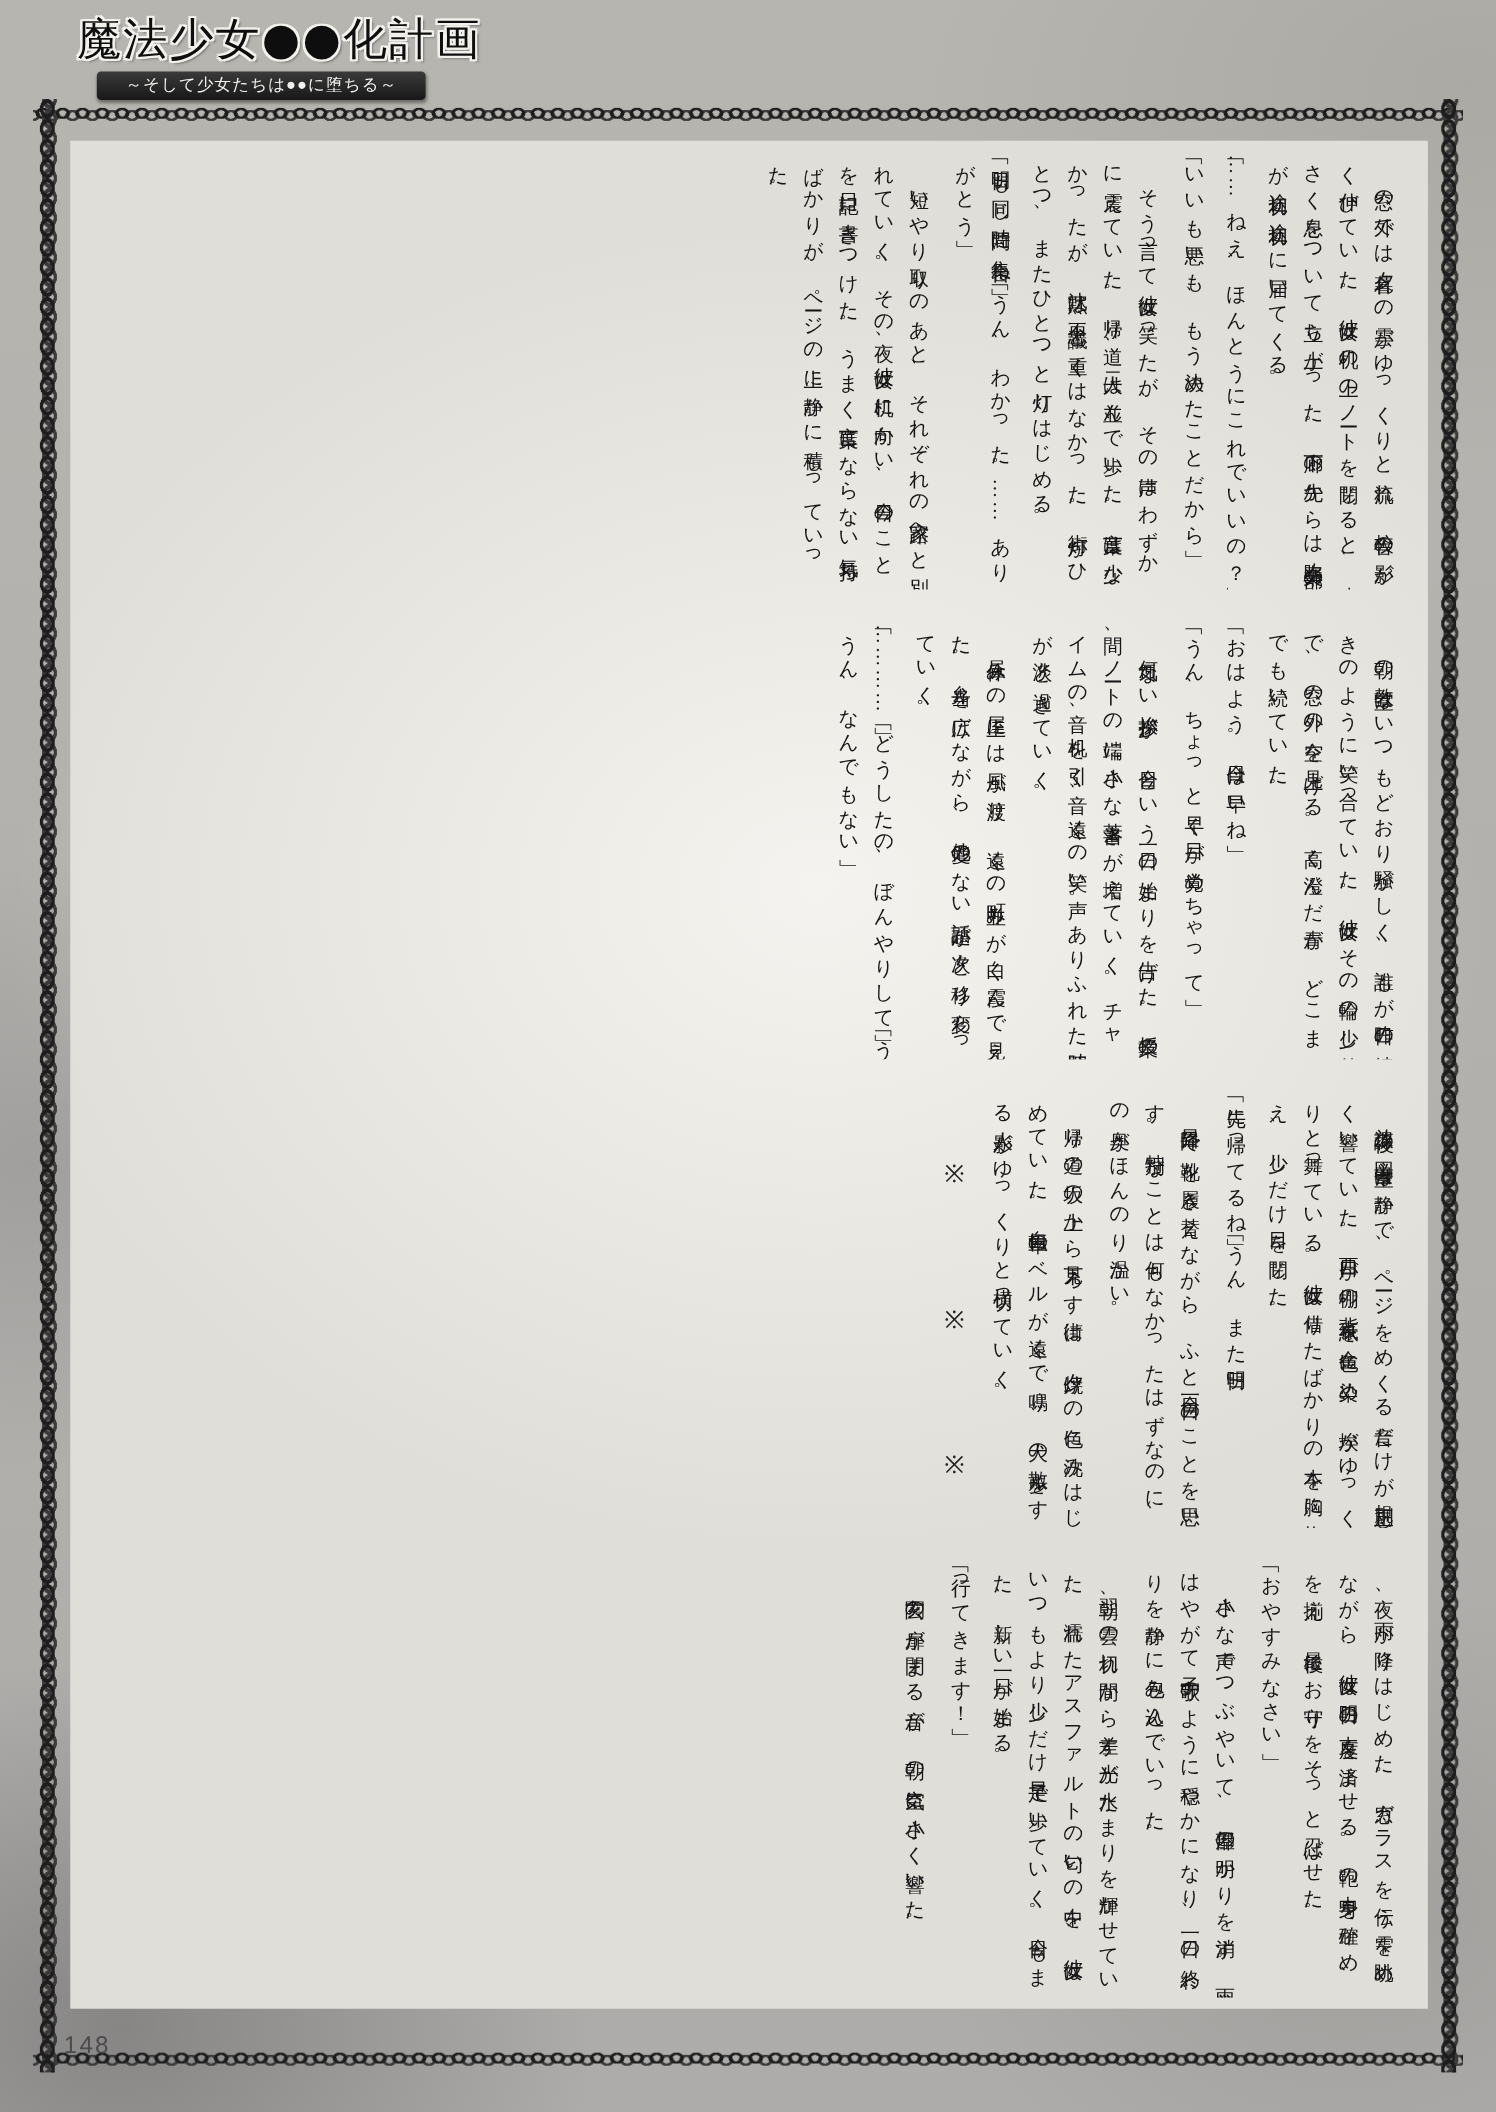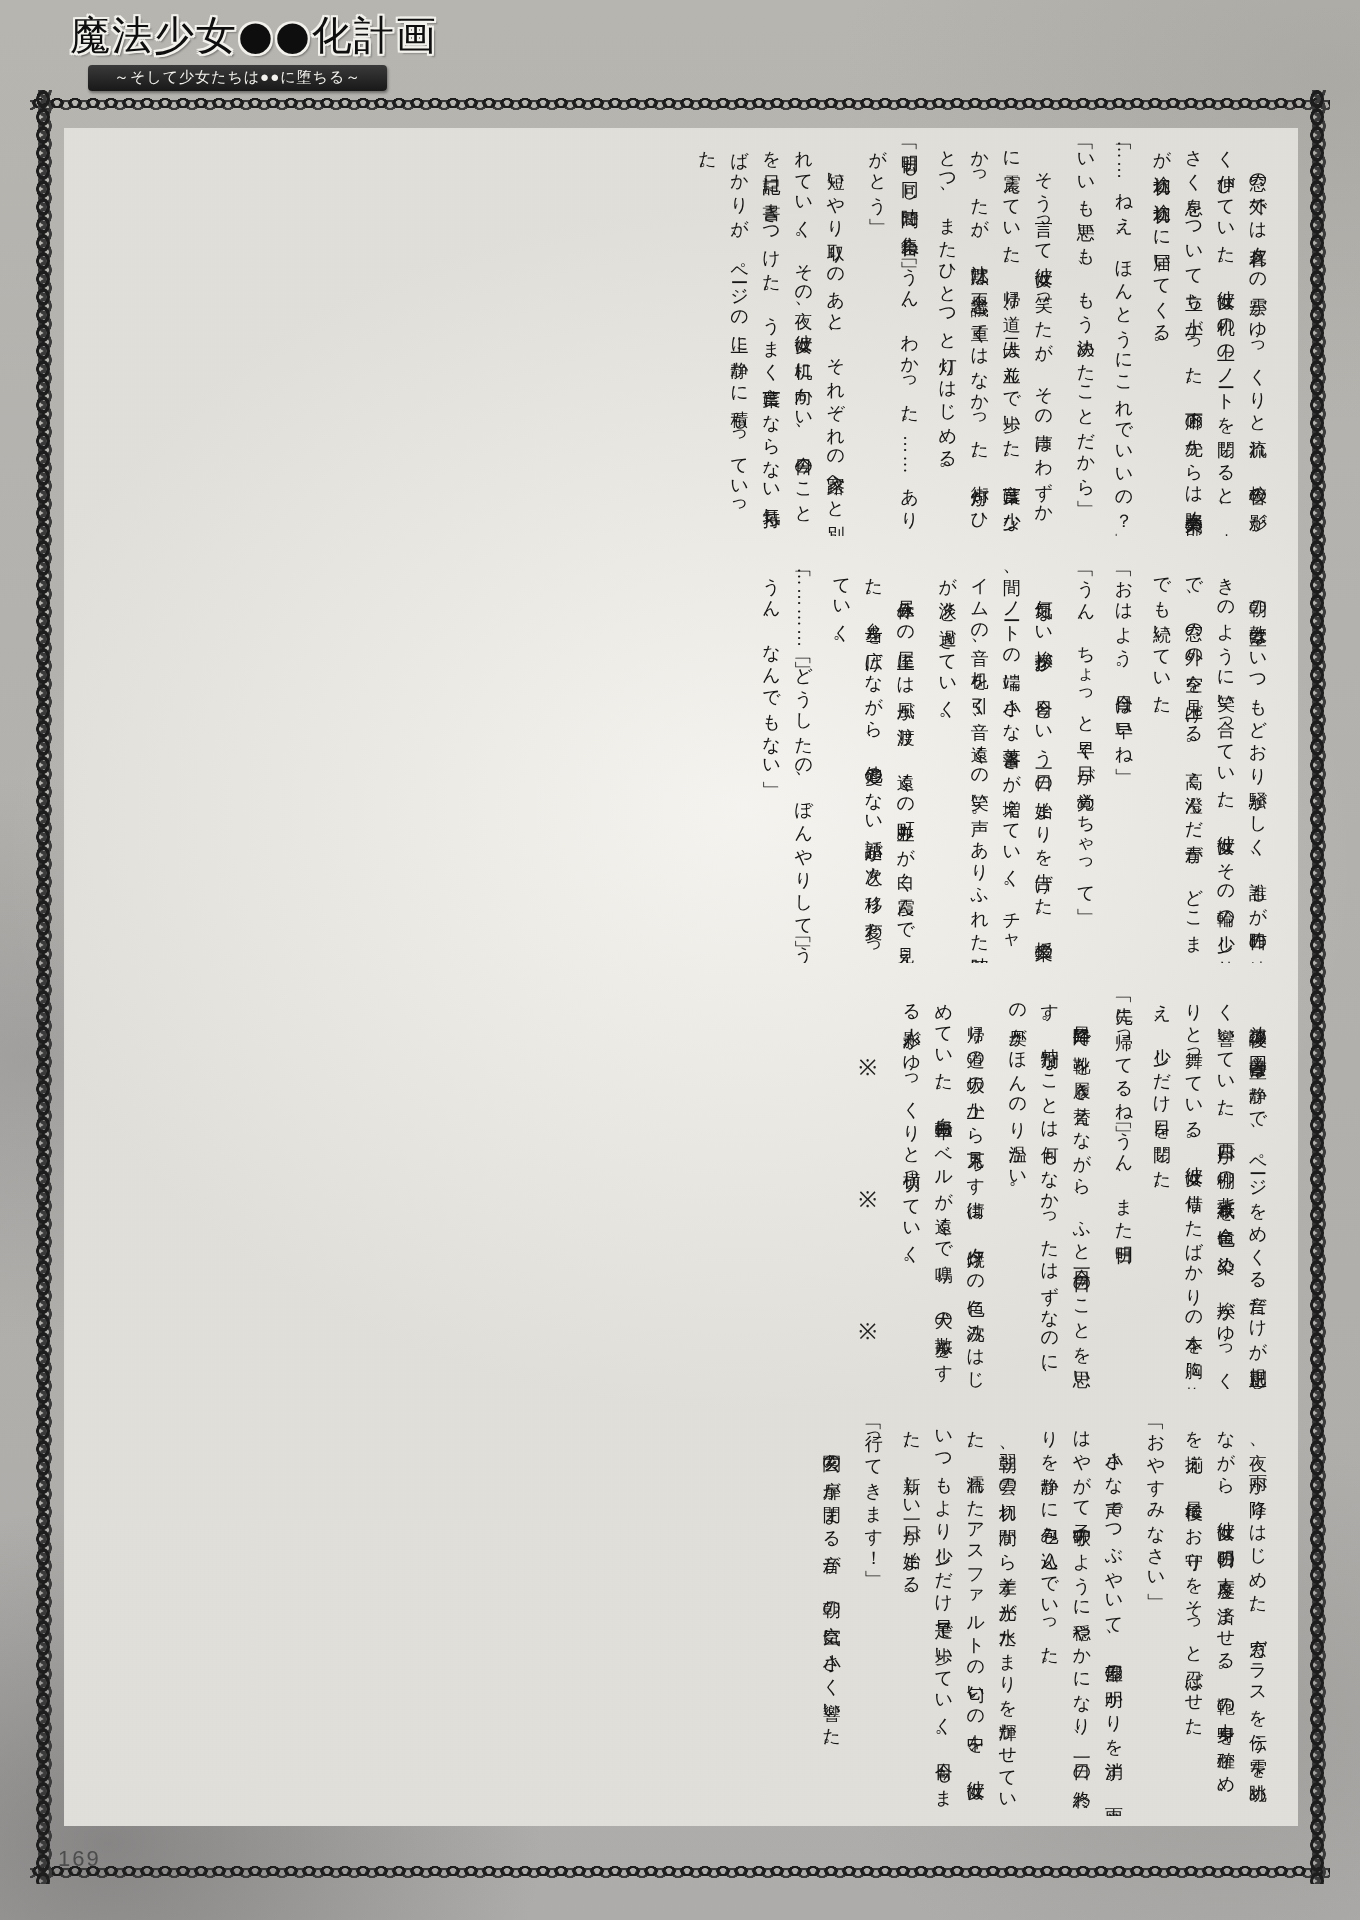--- a/index.html
+++ b/index.html
@@ -58,21 +58,21 @@
     font-family:"DejaVu Sans","Liberation Sans",sans-serif;
     font-weight:normal;font-size:40px;letter-spacing:2px;color:#0e0e0e;margin:0;
     text-shadow:
       -2px -2px 0 #f2f1ec, 2px -2px 0 #f2f1ec, -2px 2px 0 #f2f1ec, 2px 2px 0 #f2f1ec,
       0 -2px 0 #f2f1ec, 0 2px 0 #f2f1ec, -2px 0 0 #f2f1ec, 2px 0 0 #f2f1ec,
       3px 3px 2px rgba(0,0,0,.35);
   }
   .subtitle-ribbon{
     display:inline-block;margin-top:2px;margin-left:18px;
     background:linear-gradient(#3a3a3a,#181818);
-    color:#f3f2ee;font-family:Liberation Sans, sans-serif;
+    color:#f3f2ee;font-family:Liberation Mono, monospace;
     font-size:15px;letter-spacing:1px;padding:3px 26px 4px;border-radius:4px;
     box-shadow:1px 2px 3px rgba(0,0,0,.4);
   }
   
   .band{
     writing-mode:vertical-rl;text-orientation:mixed;
     height:398px;overflow:hidden;align-self:flex-end;
     width:100%;
     font-size:18px;line-height:1.78;letter-spacing:2.5px;color:#161616;
   }
@@ -136,15 +136,15 @@
       <p>　夜、雨が降りはじめた。窓ガラスを伝う雫を眺めながら、彼女は明日の支度を済ませる。鞄の中身を確かめ、教科書を揃え、最後にお守りをそっと忍ばせた。</p>
       <p class="dialogue">「おやすみなさい」</p>
       <p>　小さな声でつぶやいて、部屋の明かりを消す。雨音はやがて子守歌のように穏やかになり、一日の終わりを静かに包み込んでいった。</p>
       <p>　翌朝、雲の切れ間から差す光が水たまりを輝かせていた。濡れたアスファルトの匂いの中を、彼女はいつもより少しだけ早足で歩いていく。今日もまた、新しい一日が始まる。</p>
       <p class="dialogue">「行ってきます！」</p>
       <p>　玄関の扉が閉まる音が、朝の空気に小さく響いた。</p>
     </section>
 
   </main>
 
-  <div class="page-number">169</div>
+  <div class="page-number">148</div>
 
 </div>
 
 </body></html>

